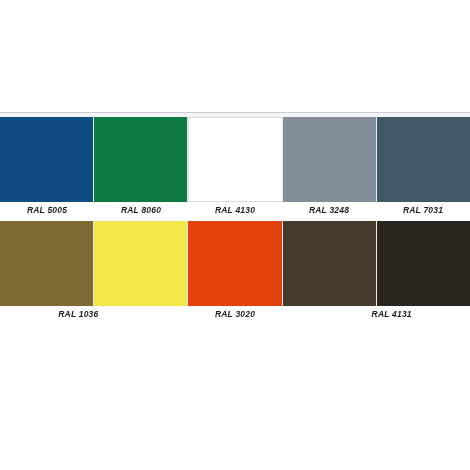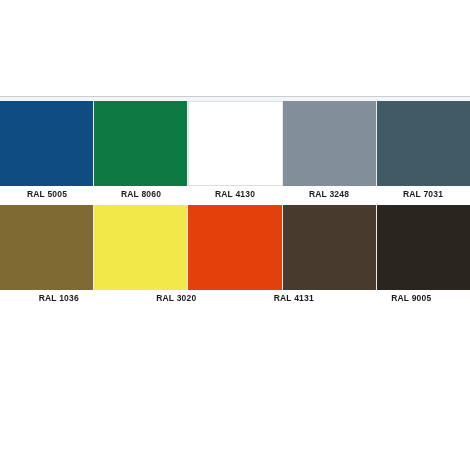--- a/index.html
+++ b/index.html
@@ -19,22 +19,23 @@
     left: 0;
     top: 0;
     width: 470px;
     height: 470px;
     background: #ffffff;
   }
 
   .chart-body {
     position: absolute;
     left: 0;
-    top: 96px;
+    top: 112px;
     width: 470px;
+    font-style: italic;
   }
 
   .top-rule {
     height: 1px;
     width: 470px;
     background: #c9cdd1;
   }
   .top-rule-soft {
     height: 4px;
     width: 470px;
@@ -121,17 +122,16 @@
       <div class="swatch-cell" style="background-color: rgb(242, 232, 74);"></div>
       <div class="swatch-cell" style="background-color: rgb(227, 64, 12);"></div>
       <div class="swatch-cell" style="background-color: rgb(72, 58, 45);"></div>
       <div class="swatch-cell" style="background-color: rgb(43, 37, 32);"></div>
     </div>
 
     <div class="label-row">
       <div class="label-cell">RAL 1036</div>
       <div class="label-cell">RAL 3020</div>
       <div class="label-cell">RAL 4131</div>
-      <div class="label-cell">RAL 9005</div>
     </div>
 
   </div>
 </div>
 
 </body></html>

